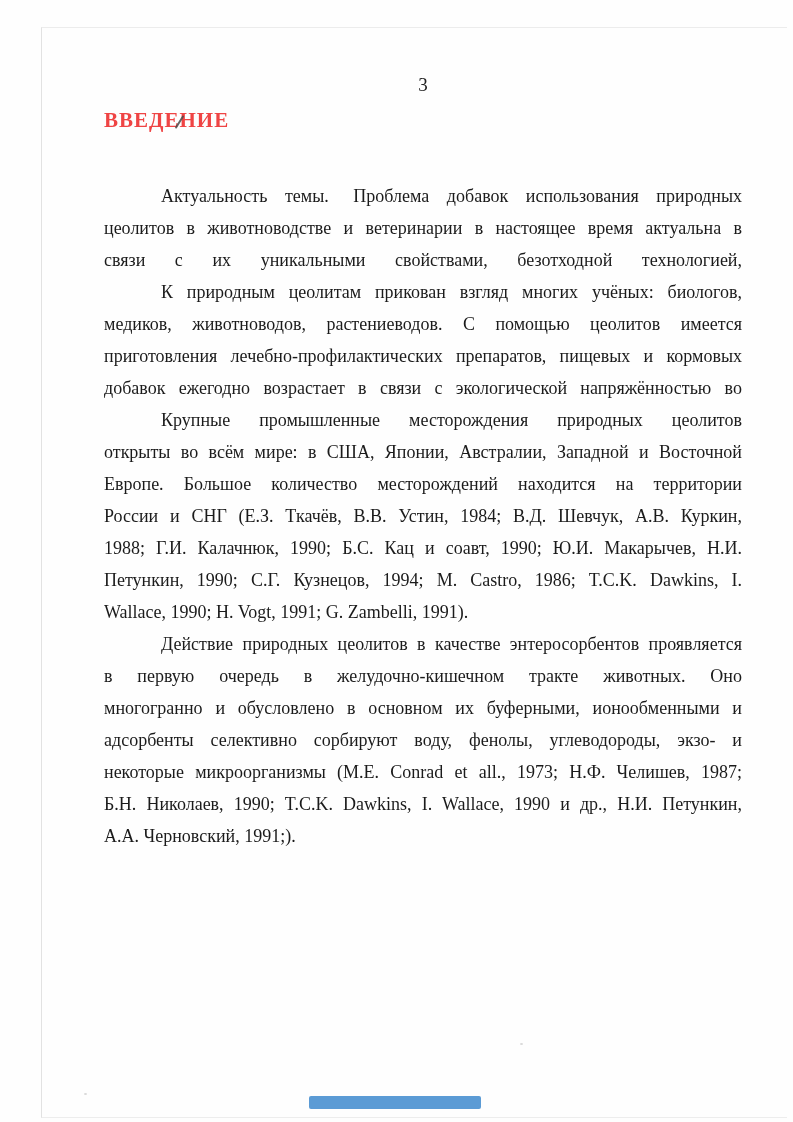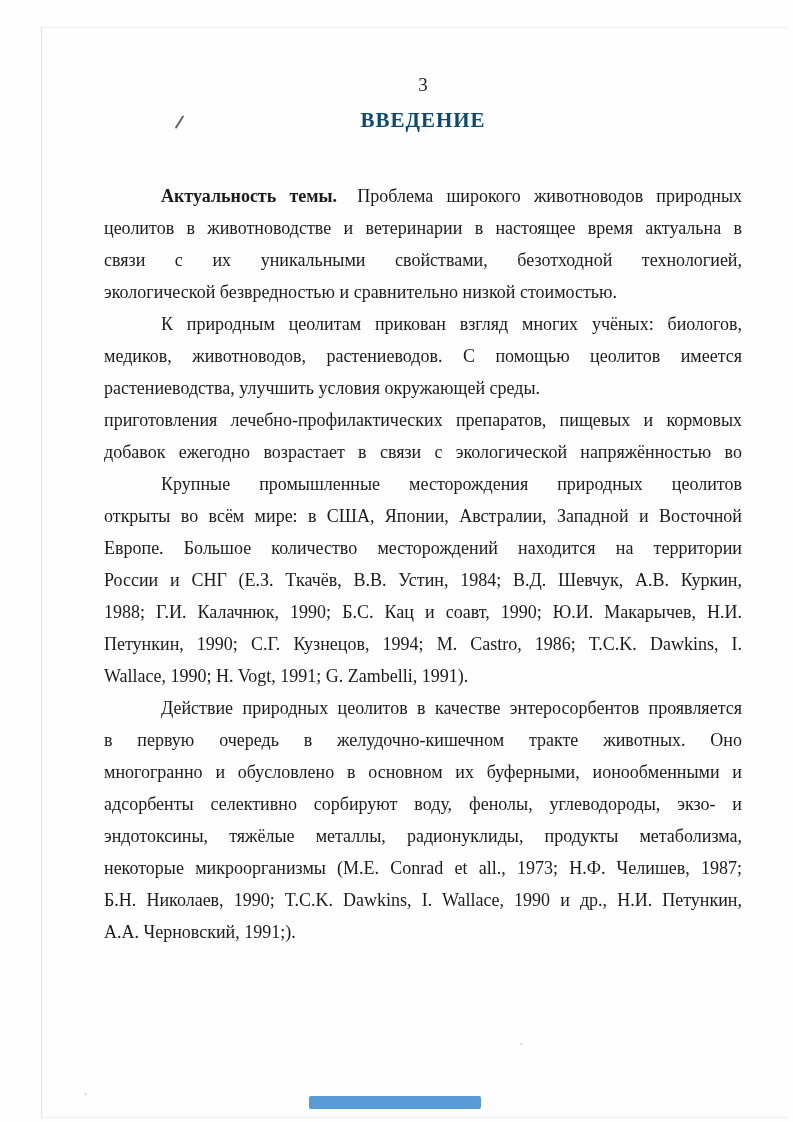--- a/index.html
+++ b/index.html
@@ -19,43 +19,43 @@
     border-top: 1px solid #ececec;
     border-bottom: 1px solid #ededed;
     pointer-events: none;
   }
   .pageno {
     position: absolute; left: 104px; top: 74px; width: 638px;
     text-align: center; font-size: 19px; color: #222;
   }
   .doc-title {
     position: absolute; left: 104px; top: 108px; width: 638px;
-    text-align: center; font-weight: bold; font-size: 21px;
-    letter-spacing: 1px; color: #0c4a6e;
+    text-align: left; font-weight: bold; font-size: 21px;
+    letter-spacing: 1px; color: #ef4444;
   }
   .pen-mark {
     position: absolute; left: 172px; top: 121px; width: 15px; height: 2px;
     background: #4a4a4a; transform: rotate(-58deg); border-radius: 1px; opacity: .85;
   }
   .body-text {
     position: absolute; left: 104px; top: 180px; width: 638px;
     font-size: 18px; color: #1b1b1b;
   }
   .para { margin: 0; }
   .line {
     height: 32px; line-height: 32px;
     text-align: justify; text-align-last: justify;
     overflow: hidden; white-space: nowrap;
   }
   .line.j { white-space: normal; }
   .line.first { text-indent: 57px; }
   .line.last { text-align-last: left; }
   .u {
     border-bottom: 1px solid #222;
-    padding-right: 7px; padding-bottom: 15px; font-weight: bold;
+    padding-right: 7px; padding-bottom: 15px;
   }
   .footer-bar {
     position: absolute; left: 309px; top: 1096px;
     width: 172px; height: 13px; border-radius: 2px;
   }
   
   .speck { position: absolute; background: #d9d9d9; border-radius: 50%; }
   .s1 { left: 520px; top: 1043px; width: 3px; height: 2px; }
   .s2 { left: 84px;  top: 1093px; width: 3px; height: 2px; }
 </style>
@@ -65,30 +65,28 @@
 <div class="scan" style="background: rgb(254, 254, 254);">
   <div class="page-edge"></div>
 
   <div class="pageno">3</div>
   <div class="doc-title">ВВЕДЕНИЕ</div>
   <div class="pen-mark"></div>
 
   <div class="body-text" style="color: rgb(27, 27, 27);">
 
     <div class="para">
-      <div class="line j first"><span class="u">Актуальность темы.</span> <span>Проблема широкого животноводов природных</span></div>
+      <div class="line j first"><span class="u">Актуальность темы.</span> <span>Проблема добавок использования природных</span></div>
       <div class="line j">цеолитов в животноводстве и ветеринарии в настоящее время актуальна в</div>
       <div class="line j">связи с их уникальными свойствами, безотходной технологией,</div>
-      <div class="line j last">экологической безвредностью и сравнительно низкой стоимостью.</div>
     </div>
 
     <div class="para">
       <div class="line j first">К природным цеолитам прикован взгляд многих учёных: биологов,</div>
       <div class="line j">медиков, животноводов, растениеводов. С помощью цеолитов имеется</div>
-      <div class="line j last">растениеводства, улучшить условия окружающей среды.</div>
     </div>
 
     <div class="para">
       <div class="line j">приготовления лечебно-профилактических препаратов, пищевых и кормовых</div>
       <div class="line j">добавок ежегодно возрастает в связи с экологической напряжённостью во</div>
     </div>
 
     <div class="para">
       <div class="line j first">Крупные промышленные месторождения природных цеолитов</div>
       <div class="line j">открыты во всём мире: в США, Японии, Австралии, Западной и Восточной</div>
@@ -97,21 +95,20 @@
       <div class="line j">1988; Г.И. Калачнюк, 1990; Б.С. Кац и соавт, 1990; Ю.И. Макарычев, Н.И.</div>
       <div class="line j">Петункин, 1990; С.Г. Кузнецов, 1994; M. Castro, 1986; T.C.K. Dawkins, I.</div>
       <div class="line j last">Wallace, 1990; H. Vogt, 1991; G. Zambelli, 1991).</div>
     </div>
 
     <div class="para">
       <div class="line j first">Действие природных цеолитов в качестве энтеросорбентов проявляется</div>
       <div class="line j">в первую очередь в желудочно-кишечном тракте животных. Оно</div>
       <div class="line j">многогранно и обусловлено в основном их буферными, ионообменными и</div>
       <div class="line j">адсорбенты селективно сорбируют воду, фенолы, углеводороды, экзо- и</div>
-      <div class="line j">эндотоксины, тяжёлые металлы, радионуклиды, продукты метаболизма,</div>
       <div class="line j">некоторые микроорганизмы (M.E. Conrad et all., 1973; Н.Ф. Челишев, 1987;</div>
       <div class="line j">Б.Н. Николаев, 1990; T.C.K. Dawkins, I. Wallace, 1990 и др., Н.И. Петункин,</div>
       <div class="line j last">А.А. Черновский, 1991;).</div>
     </div>
 
   </div>
 
   <div class="footer-bar" title="#5b9bd5" style="background: rgb(91, 155, 213);"></div>
   <div class="speck s1"></div>
   <div class="speck s2"></div>

